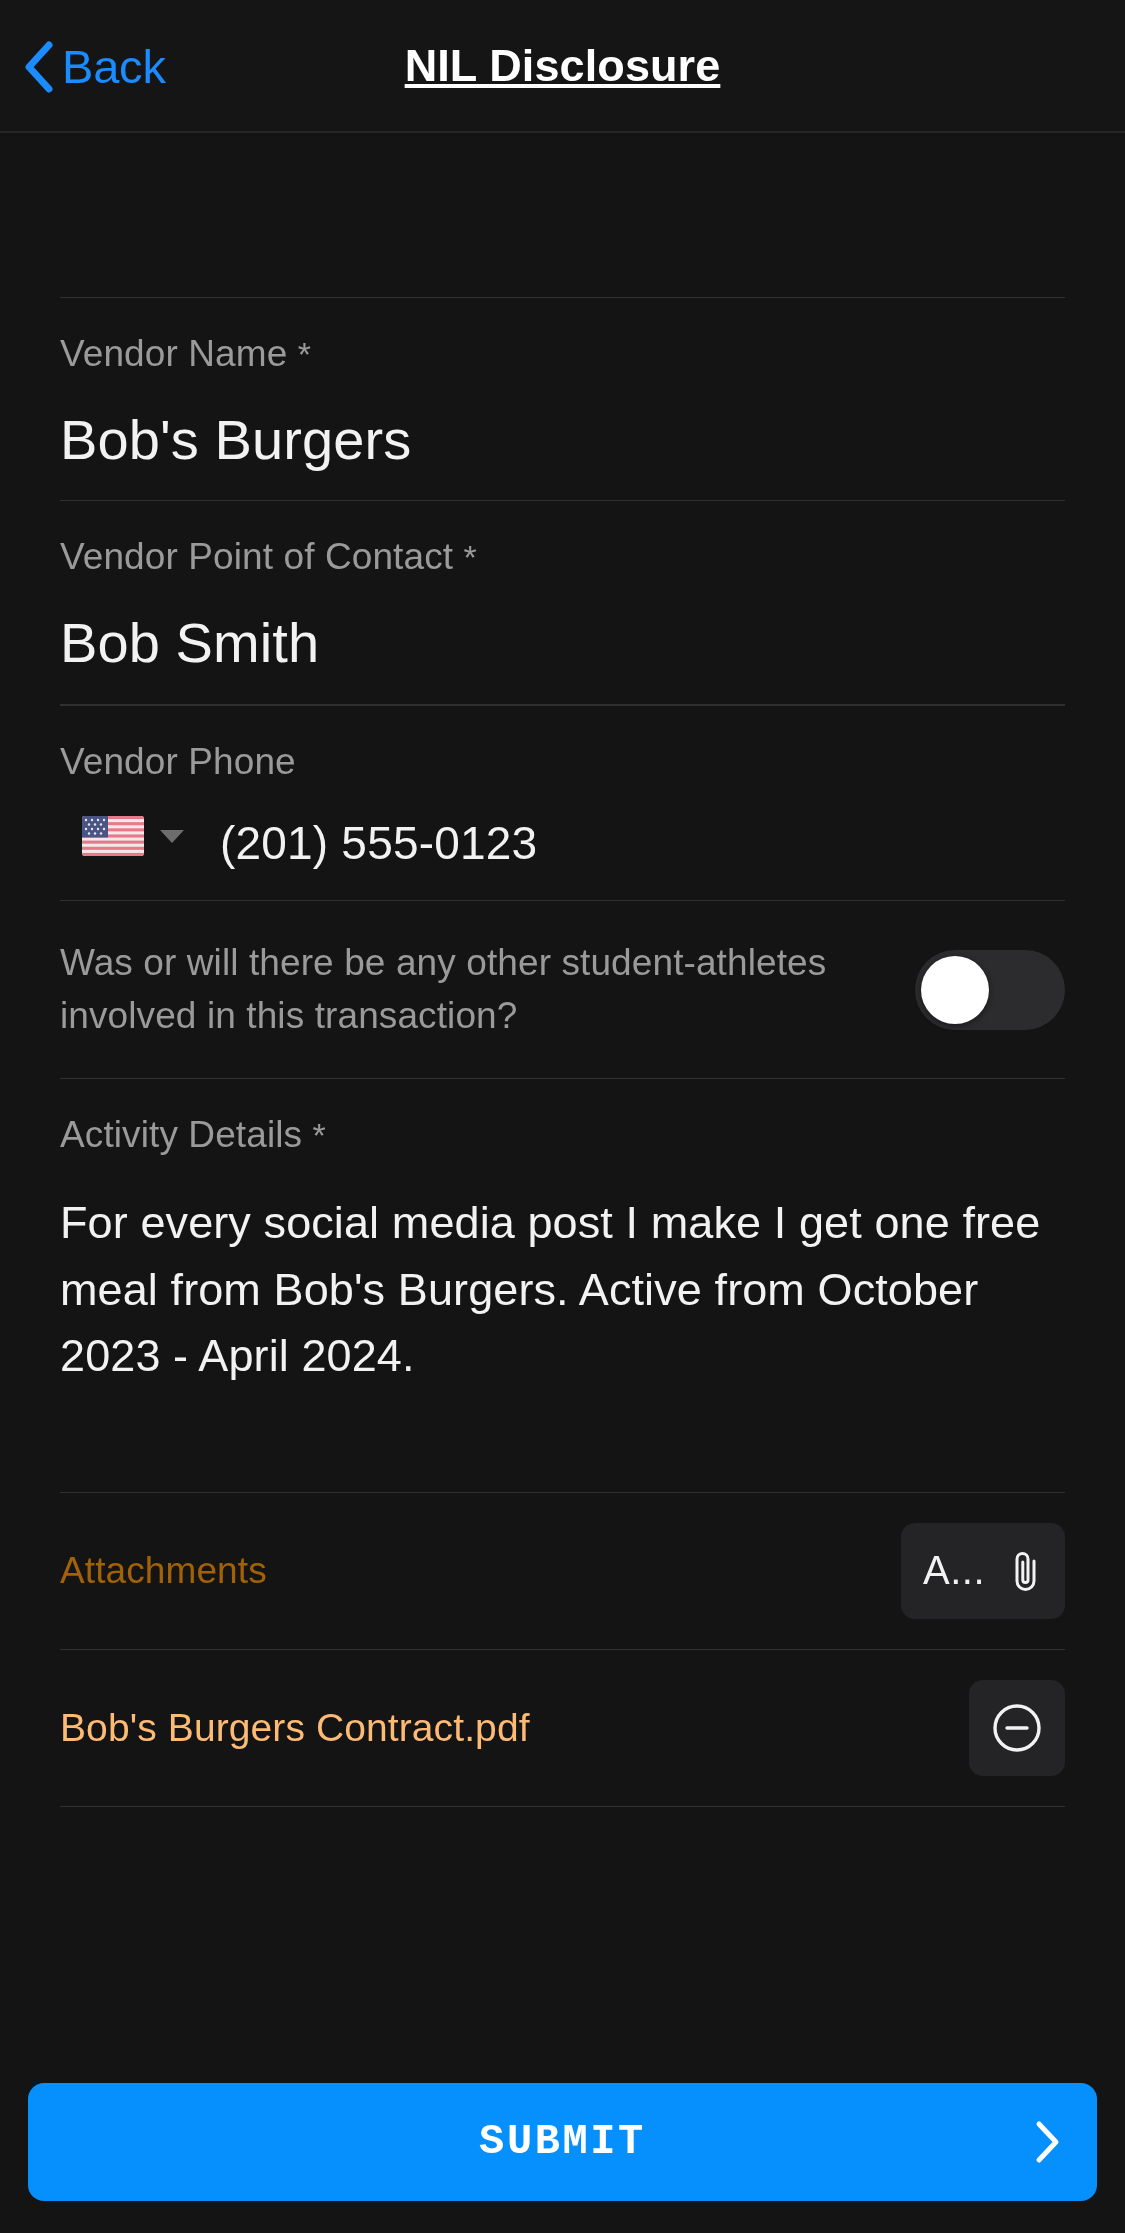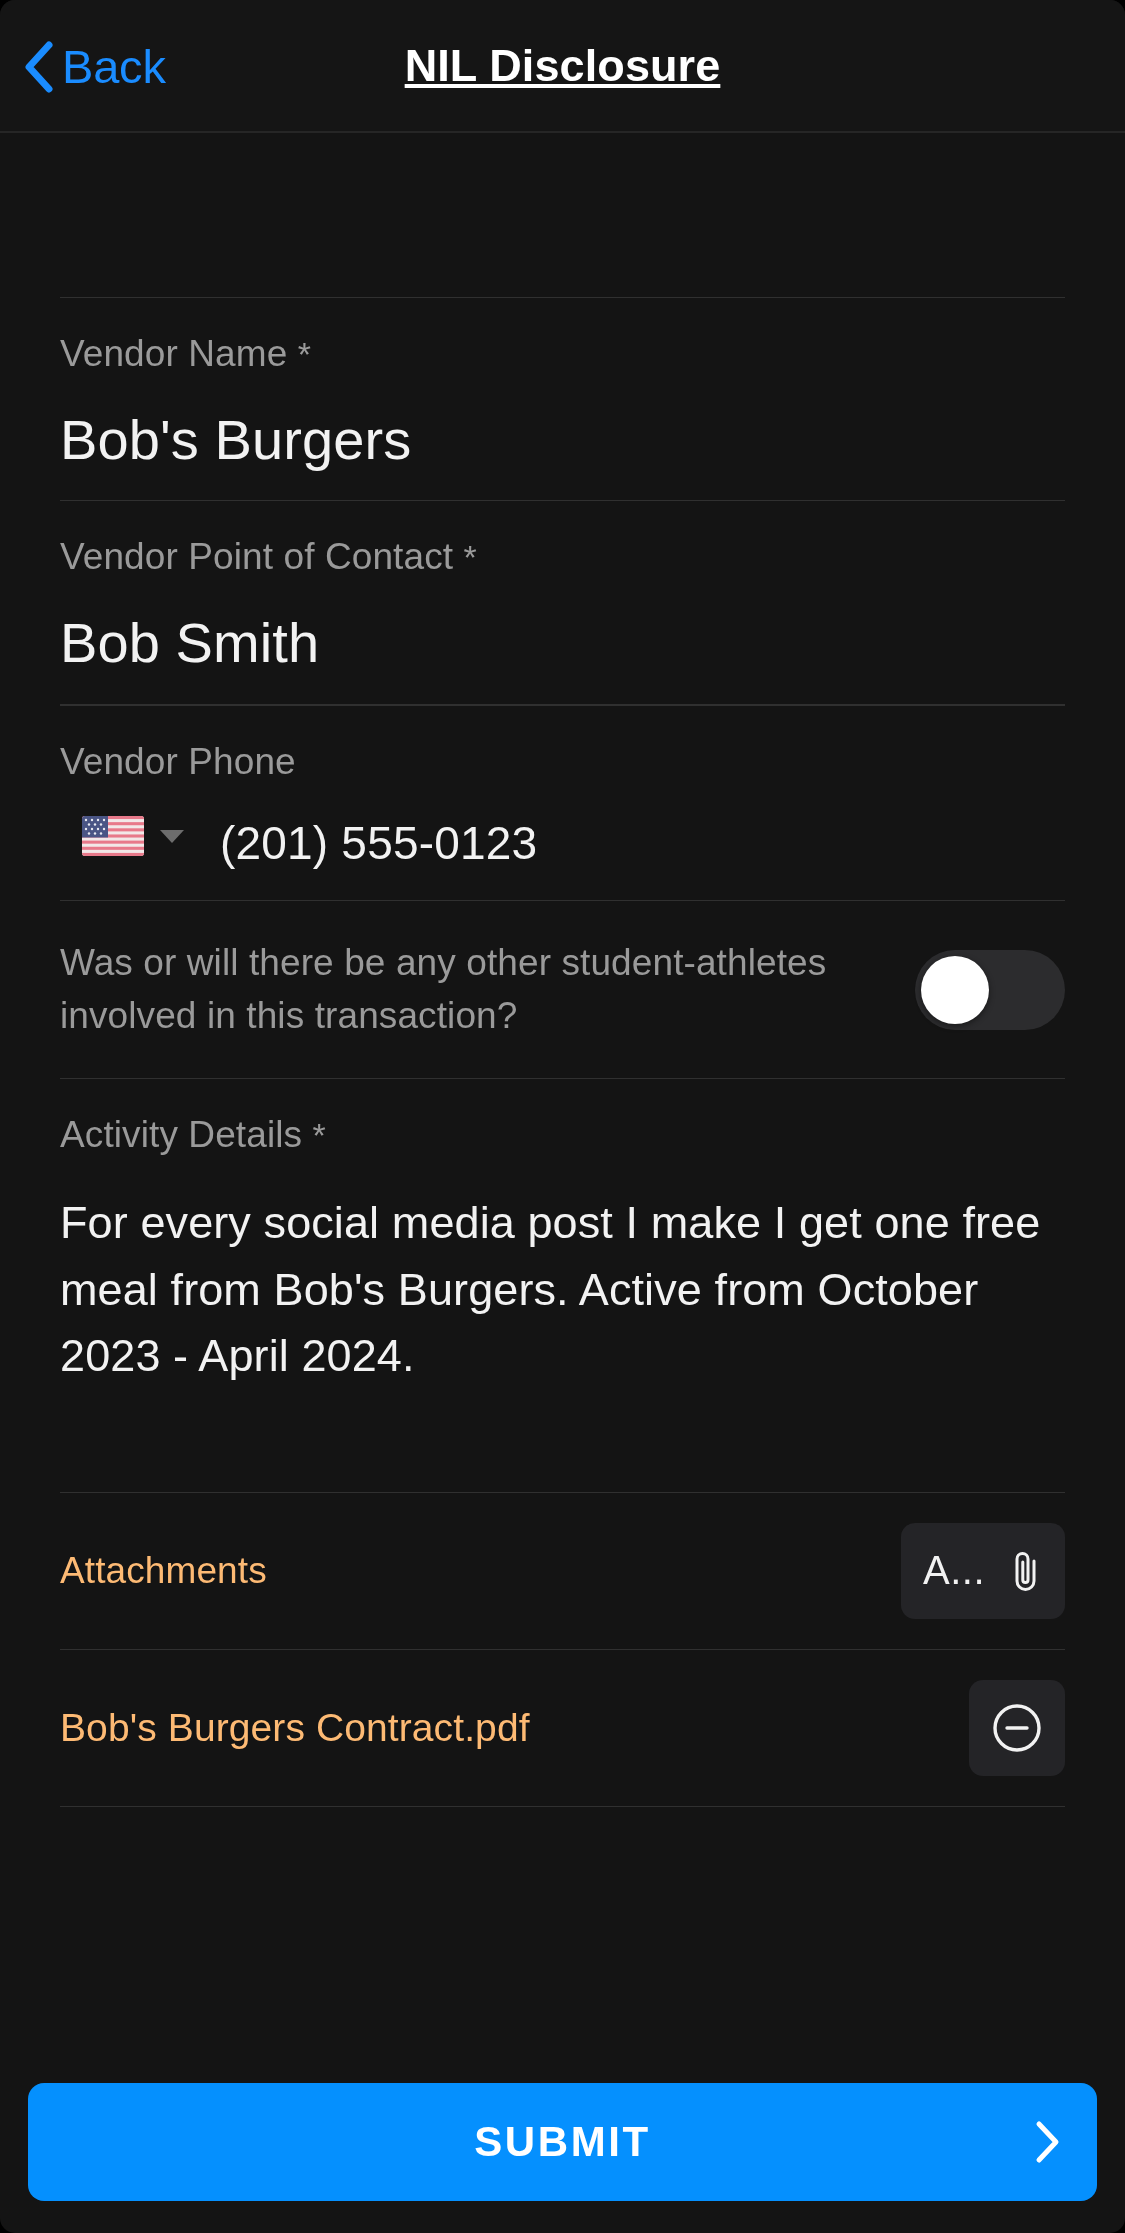--- a/index.html
+++ b/index.html
@@ -13,21 +13,20 @@
   }
 
   .phone {
     position: relative;
     width: 1125px;
     height: 2233px;
     background: #141414;
     overflow: hidden;
     display: flex;
     flex-direction: column;
-    border-radius: 15px;
   }
 
   
   .navbar {
     position: relative;
     height: 133px;
     flex: 0 0 133px;
     background: #151515;
     border-bottom: 2px solid #262626;
     display: flex;
@@ -191,21 +190,21 @@
 
   
   .attach-row {
     padding: 30px 0;
     display: flex;
     align-items: center;
     justify-content: space-between;
     min-height: 128px;
   }
   .attach-label {
-    color: #fdba74;
+    color: #a16207;
     font-size: 37px;
     letter-spacing: 0.1px;
     text-align: right;
   }
   .attach-btn {
     background: #242427;
     border-radius: 14px;
     height: 96px;
     padding: 0 22px;
     display: flex;
@@ -242,20 +241,21 @@
     align-items: center;
     justify-content: center;
     cursor: pointer;
   }
   .minus-circle { width: 52px; height: 52px; display:block; }
 
   
   .submit-wrap {
     flex: 0 0 auto;
     padding: 14px 28px 32px 28px;
+    font-family: Liberation Mono, monospace;
   }
   .submit-btn {
     position: relative;
     height: 118px;
     border-radius: 16px;
     background: #0590fe;
     display: flex;
     align-items: center;
     justify-content: center;
     cursor: pointer;

